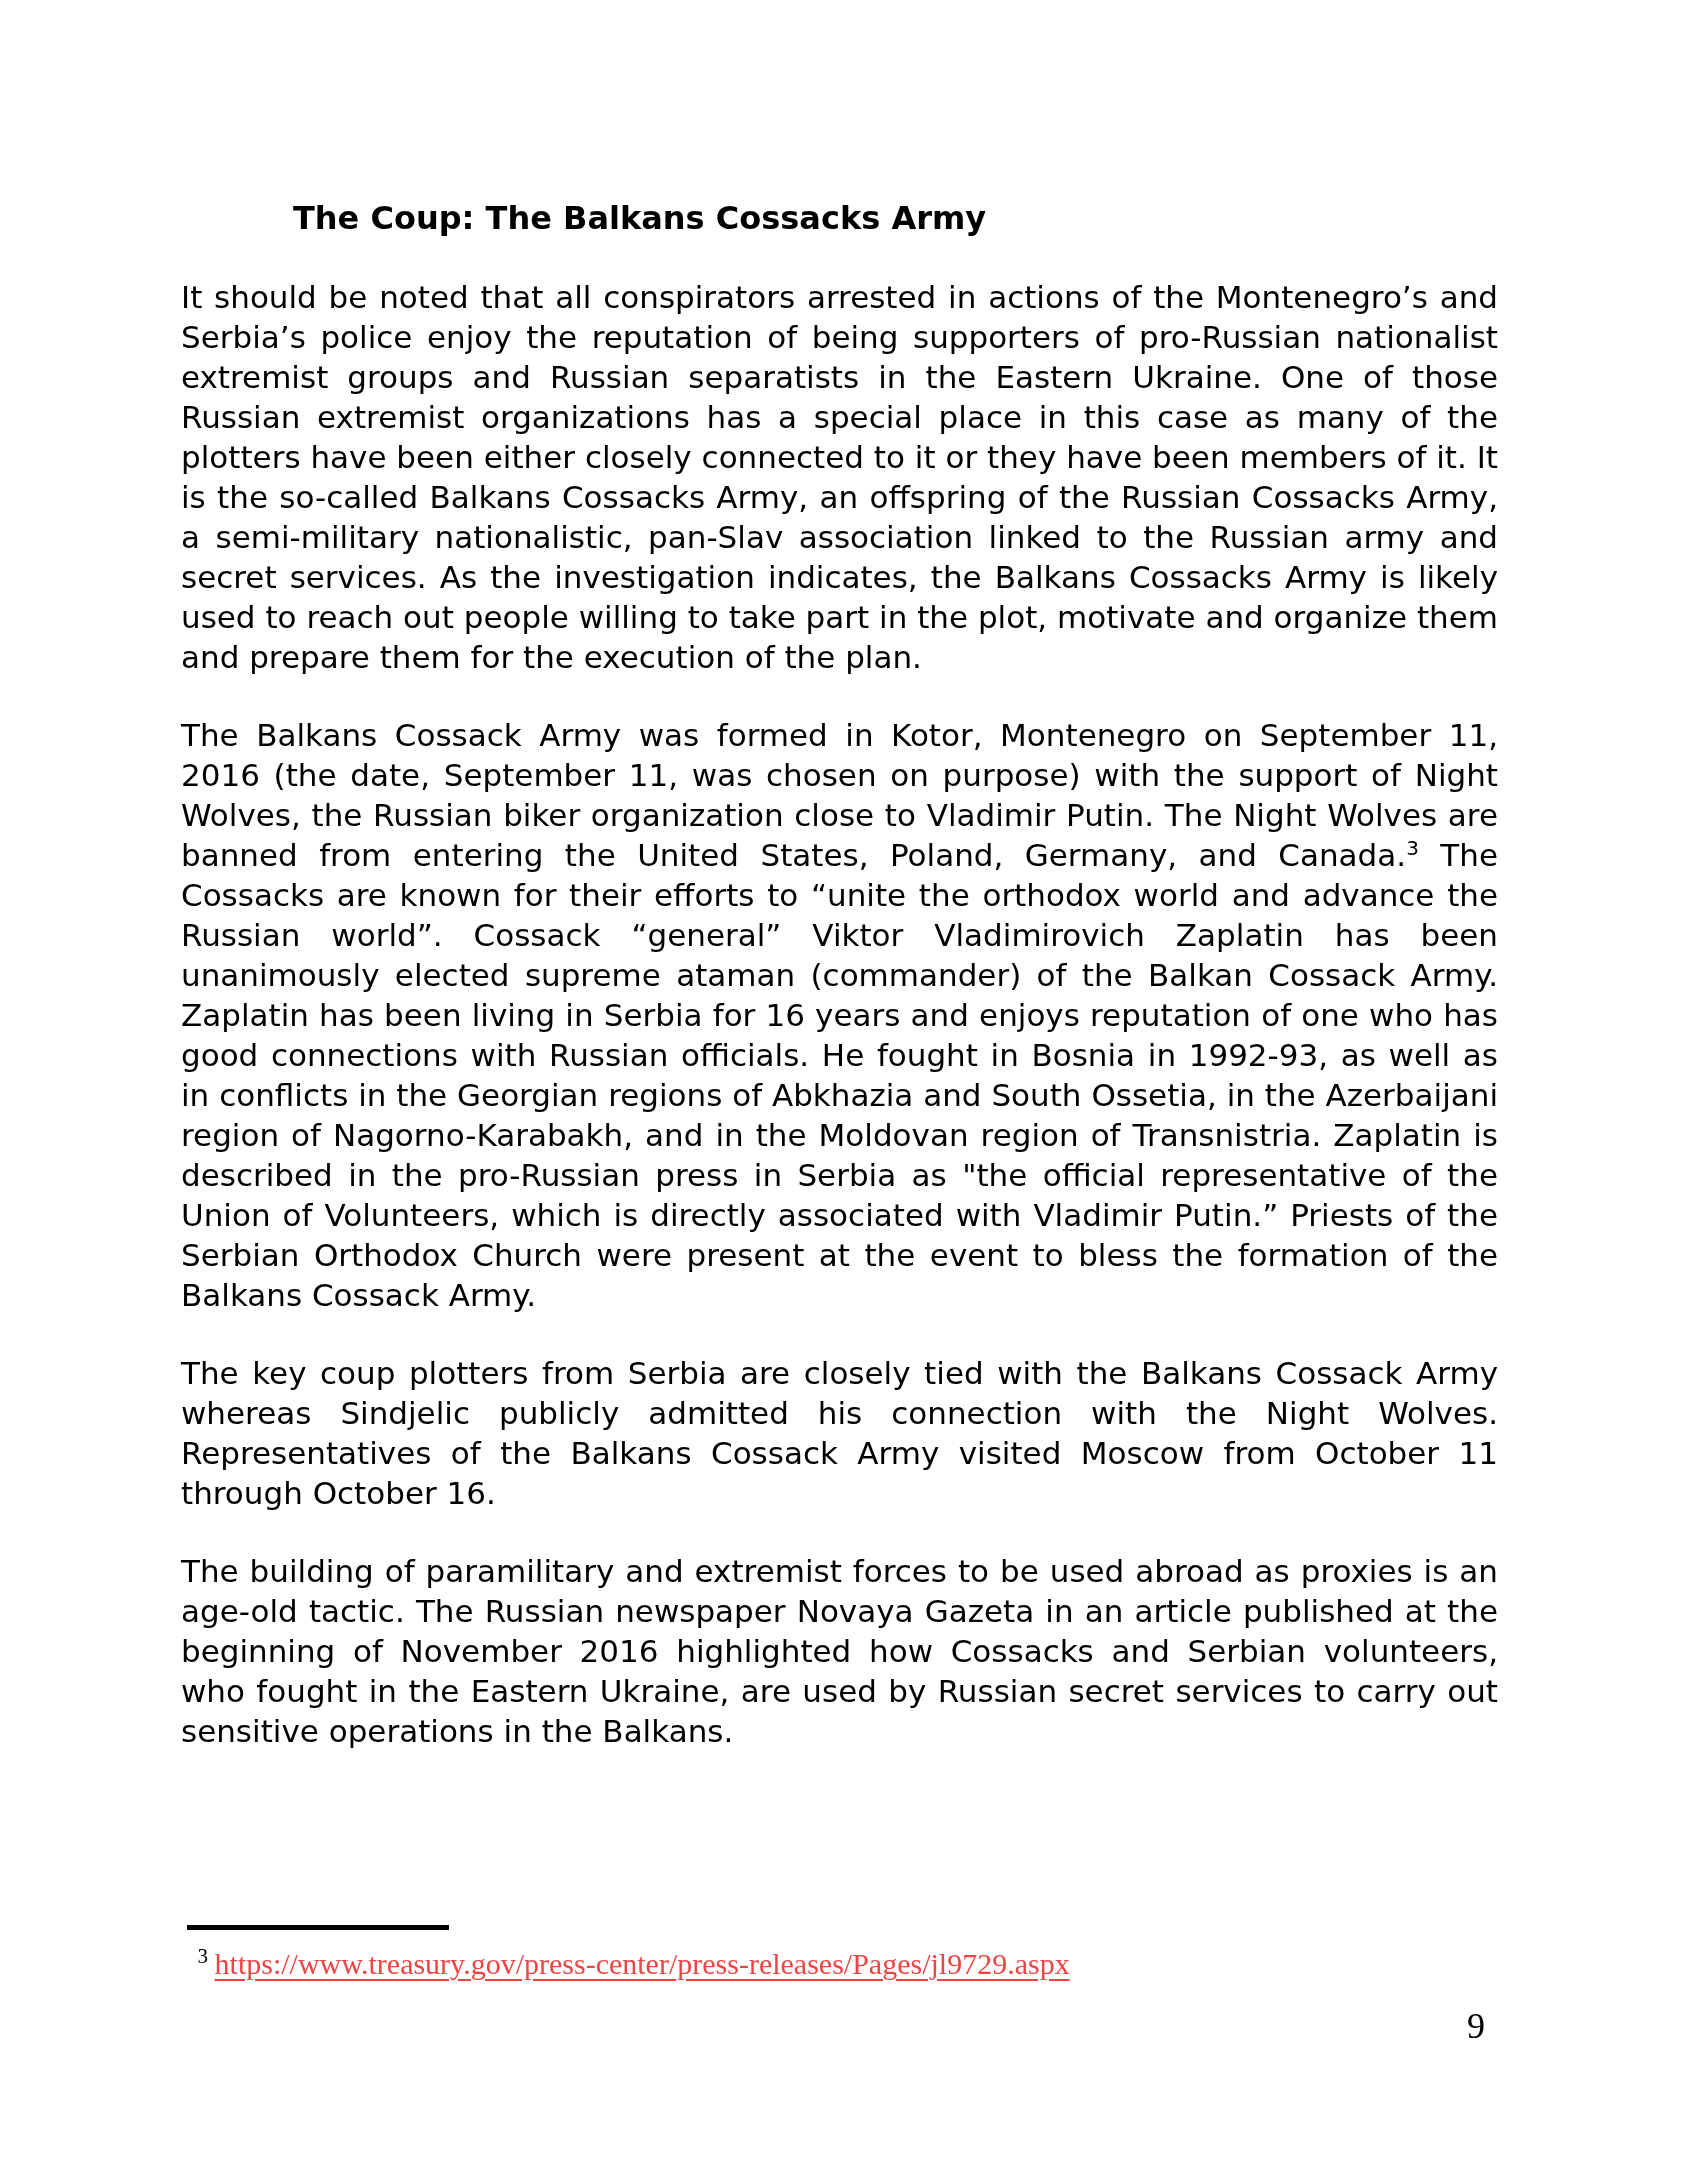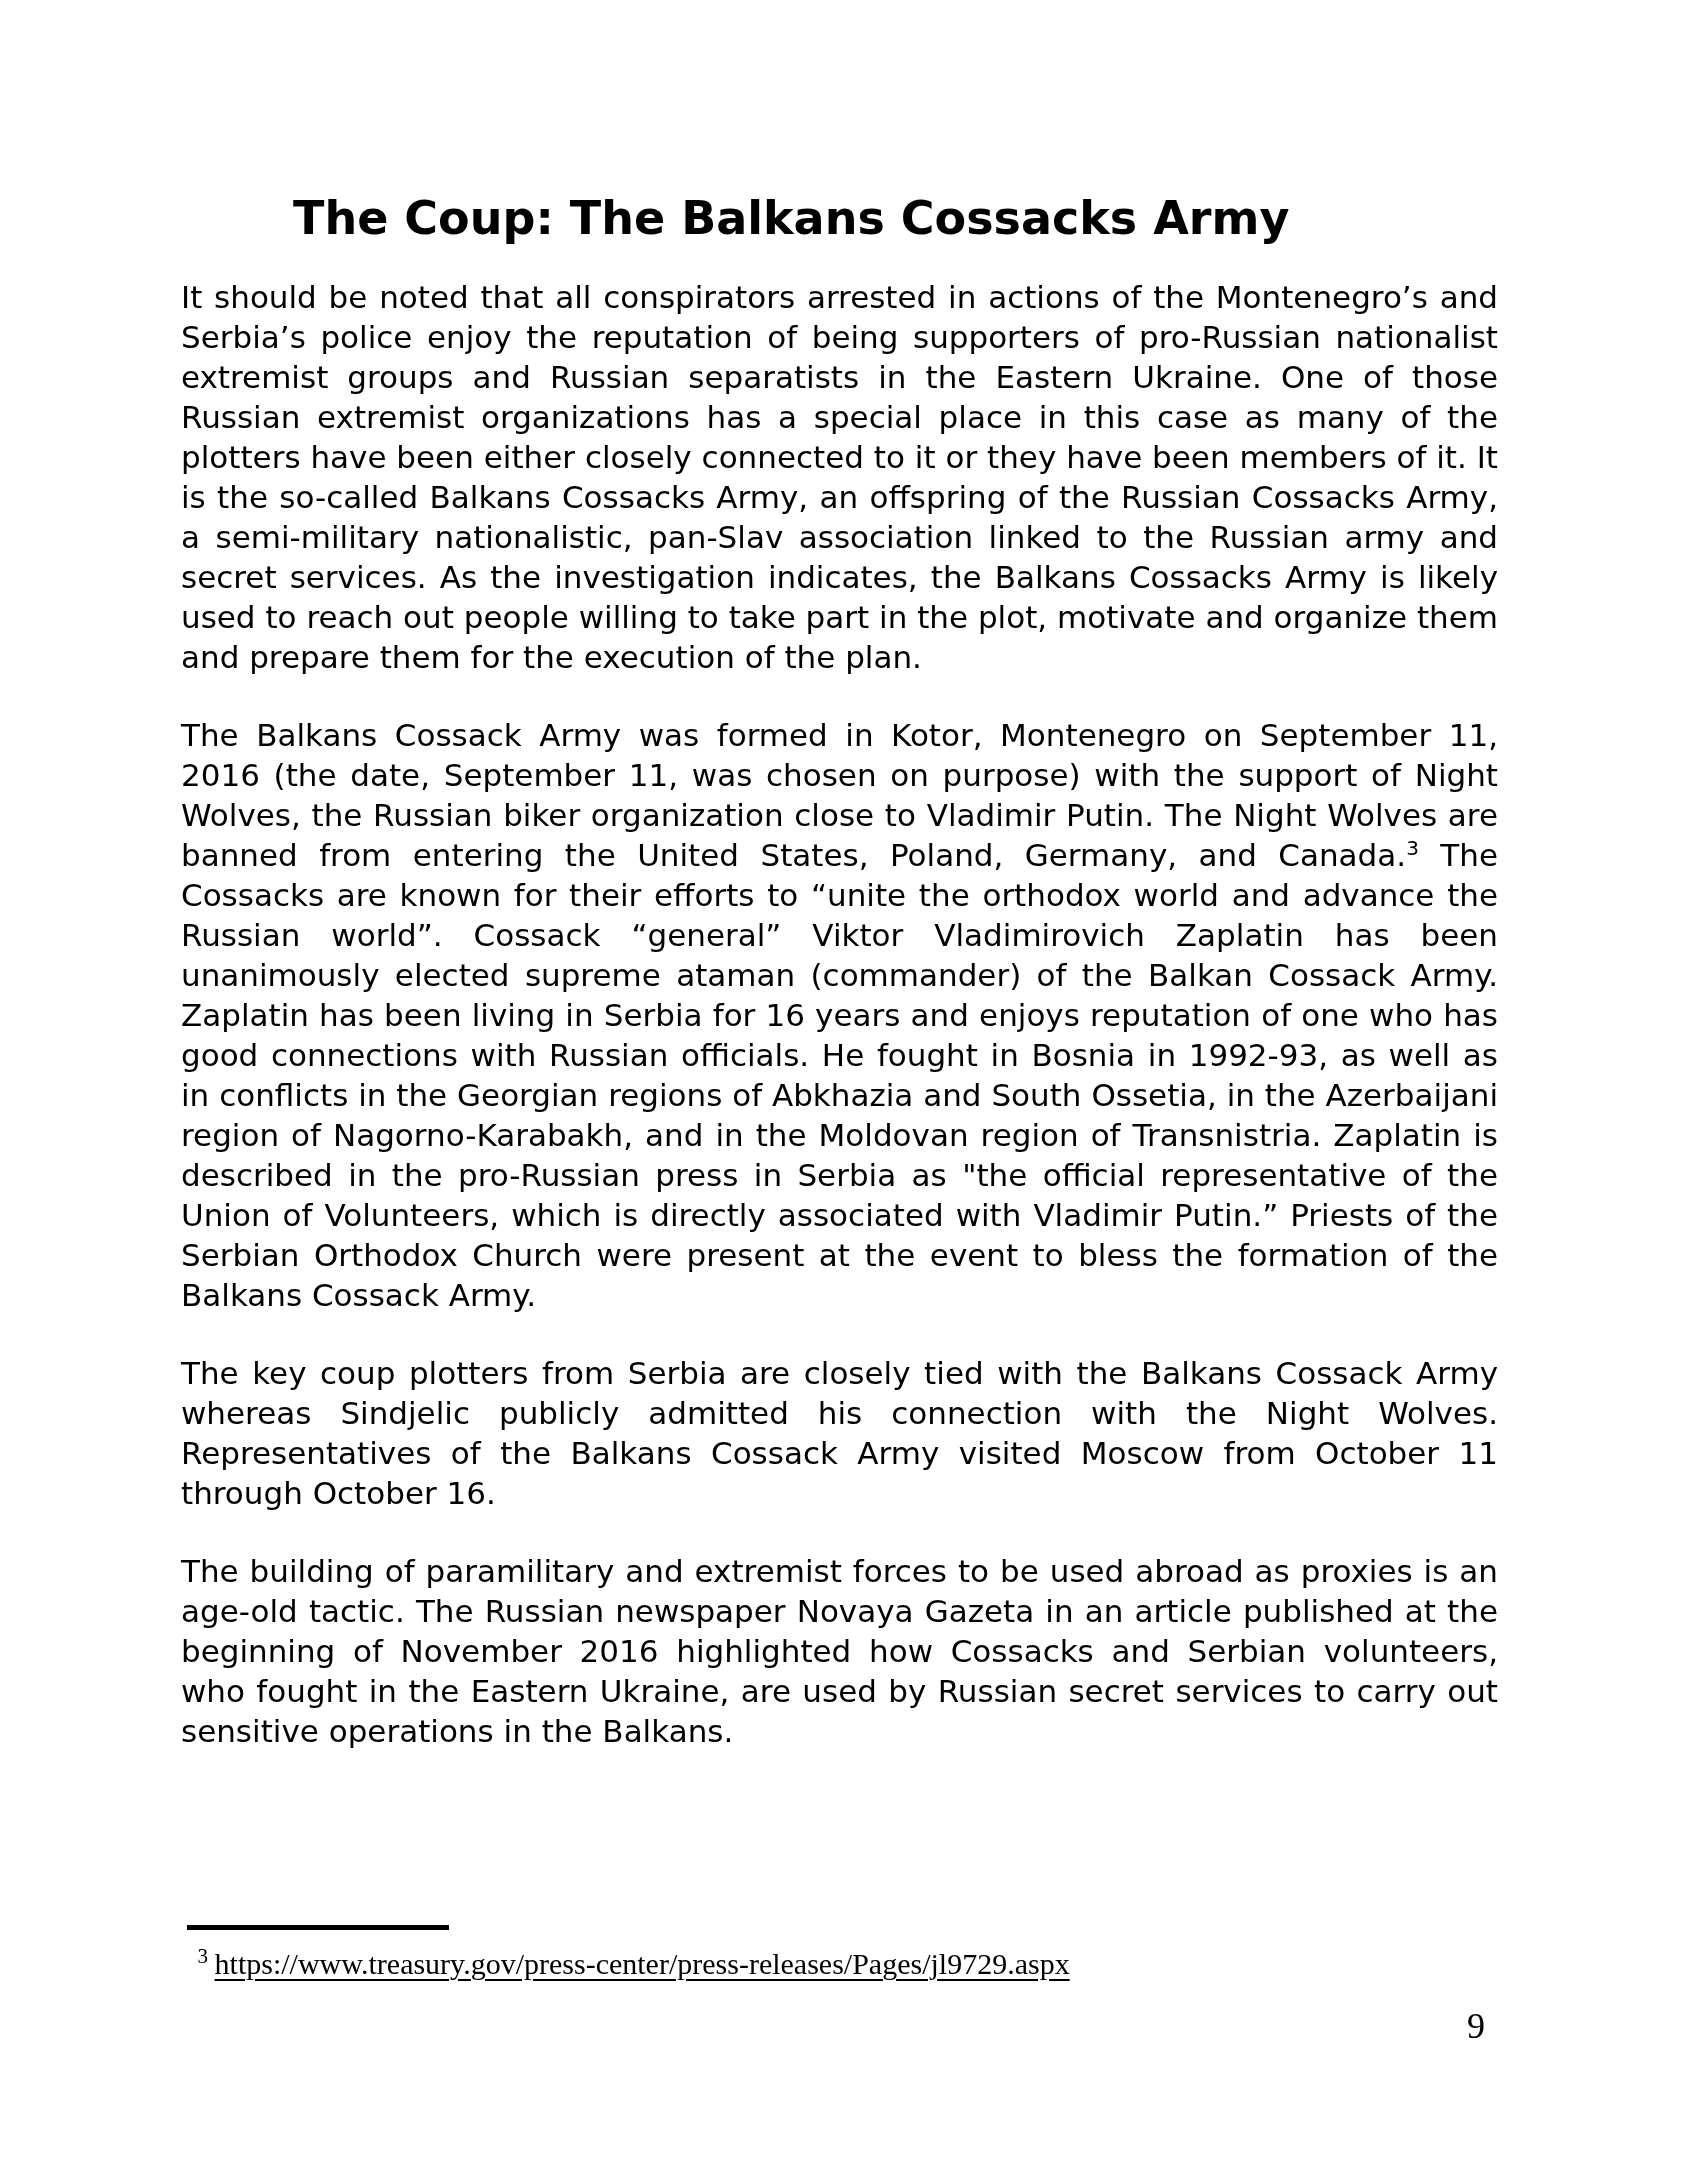--- a/index.html
+++ b/index.html
@@ -18,21 +18,21 @@
   .content {
     position: absolute;
     left: 181px;
     top: 0;
     width: 1326px;
   }
   .doc-title {
     margin: 0;
     padding-top: 198px;
     padding-left: 112px;
-    font-size: 46px;
+    font-size: 32px;
     font-weight: bold;
     line-height: 41px;
   }
   .para {
     margin: 38px 9px 0 0;
     font-size: 31px;
     line-height: 40px;
     text-align: justify;
     text-justify: inter-word;
   }
@@ -63,21 +63,21 @@
     line-height: 37px;
   }
   .footnote-marker {
     color: #000000;
     font-size: 21px;
     line-height: 0;
     vertical-align: super;
     margin-right: 6.6px;
   }
   .footnote-link {
-    color: #000000;
+    color: #ef4444;
     text-decoration: underline;
     text-decoration-thickness: 2px;
     text-underline-offset: 5.3px;
     margin-top: 36px;
   }
   .page-number {
     position: absolute;
     left: 1467px;
     top: 2006px;
     font-family: "Liberation Serif", serif;

